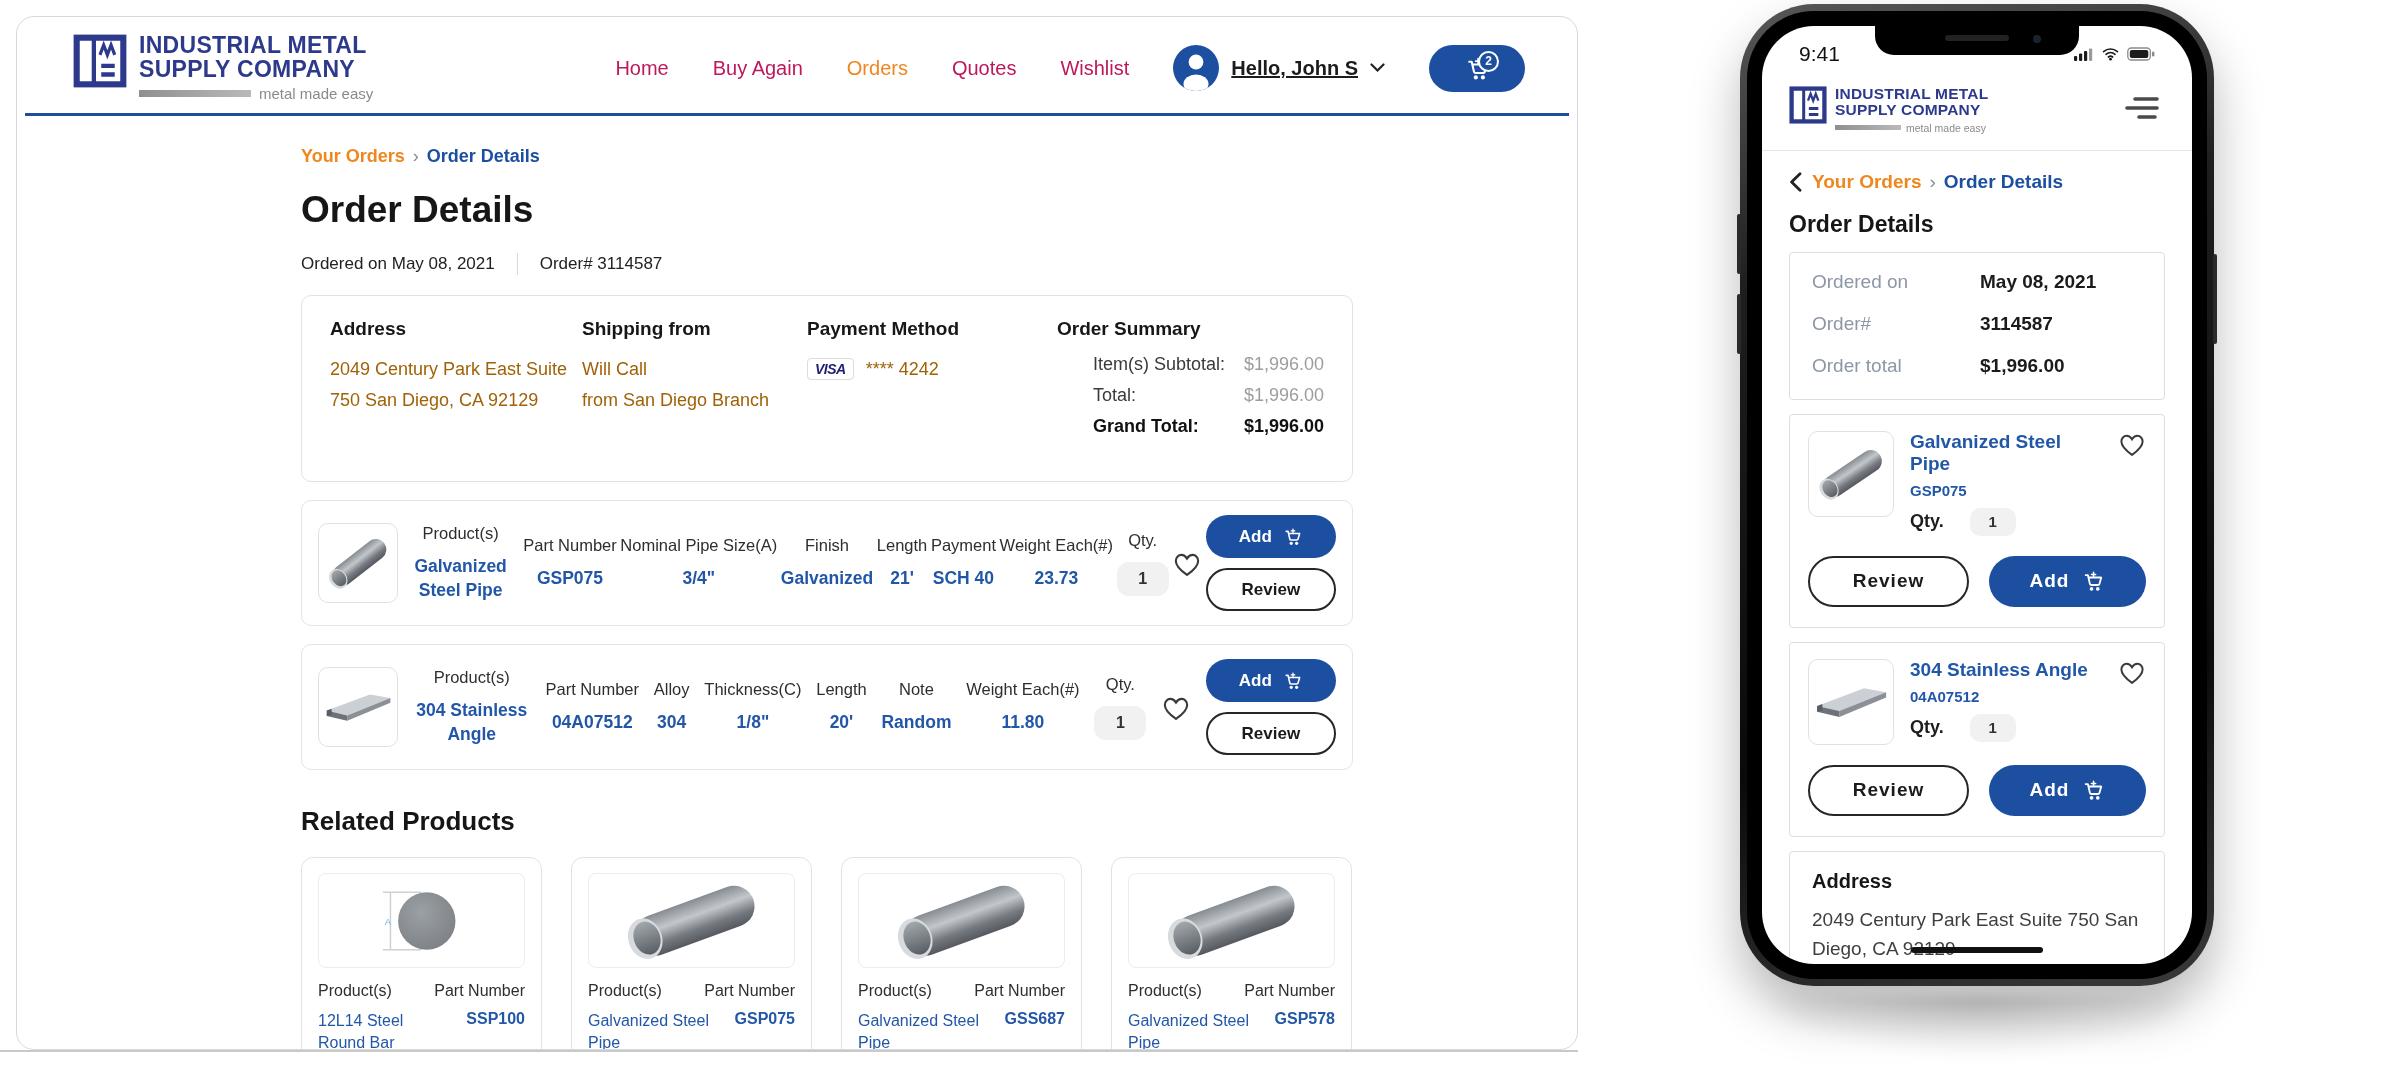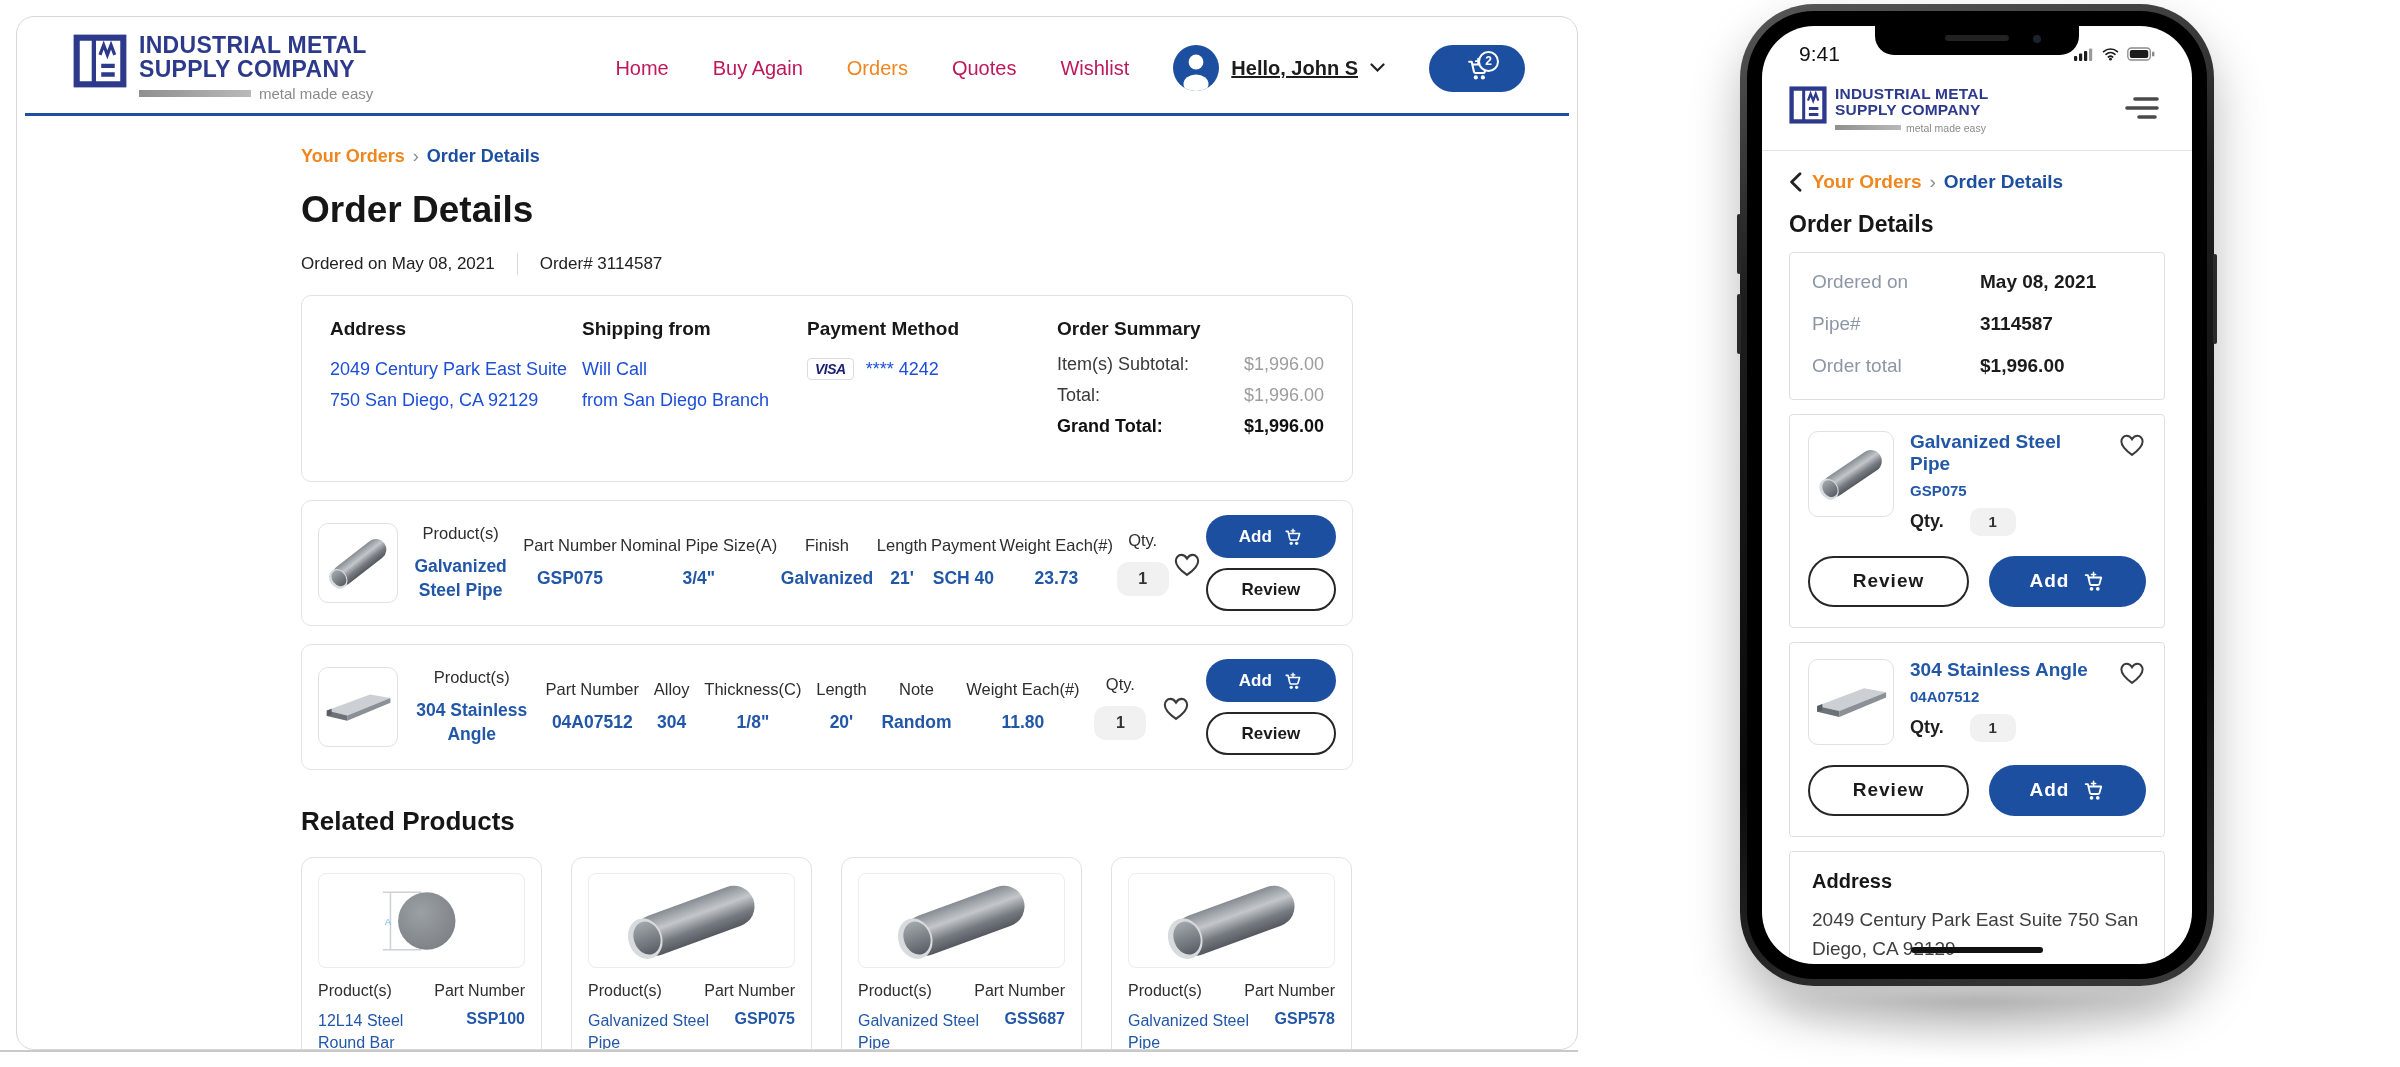--- a/index.html
+++ b/index.html
@@ -31,28 +31,28 @@
   .breadcrumb { display:flex; align-items:center; gap:8px; font-size:18px; font-weight:700; }
   .bc-parent { color:#f0861e; cursor:pointer; }
   .bc-sep { color:#8a8a8a; font-weight:400; }
   .bc-current { color:#1d4fa1; cursor:pointer; }
   .page-title { margin-top:22px; font-size:37px; font-weight:700; color:#161616; }
   .meta-row { margin-top:22px; display:flex; align-items:center; font-size:17px; color:#222; }
   .meta-div { width:1px; height:22px; background:#d9d9d9; margin:0 22px; }
 
   .info-card { margin-top:20px; border:1px solid #e2e2e2; border-radius:10px; padding:22px 28px 34px; display:flex; }
   .info-col h4 { font-size:19px; font-weight:700; color:#171717; margin-bottom:14px; }
-  .info-col .line { font-size:18px; color:#1d4ed8; line-height:1.7; }
+  .info-col .line { font-size:18px; color:#a16207; line-height:1.7; }
   .col-address { width:252px; }
   .col-shipping { width:225px; }
   .col-payment { width:250px; }
   .visa-row { display:flex; align-items:center; gap:12px; }
   .visa-badge { border:1px solid #d9dbe6; border-radius:4px; padding:2px 7px; font-size:14px; font-weight:800; font-style:italic; color:#1a1f71; letter-spacing:-.5px; background:#fff; }
   .col-summary { flex:1; }
-  .sum-row { display:flex; justify-content:space-between; font-size:18px; color:#3a3a3a; margin-bottom:10px; }
+  .sum-row { display:flex; justify-content:space-between; font-size:18px; color:#3a3a3a; margin-bottom:10px;margin-left:36px; }
   .sum-row .v { color:#9d9d9d; }
   .sum-row.grand { font-weight:700; color:#111; }
   .sum-row.grand .v { color:#111; }
 
   .order-row { margin-top:18px; border:1px solid #e4e4e4; border-radius:10px; padding:14px 16px; display:flex; align-items:center; justify-content:space-between; min-height:108px; }
   .thumb { width:80px; height:80px; border:1px solid #e1e1e1; border-radius:10px; display:flex; align-items:center; justify-content:center; overflow:hidden; background:#fff; flex:0 0 auto; }
   .ocol { display:flex; flex-direction:column; align-items:center; gap:12px; text-align:center; }
   .ocol .lab { font-size:16.5px; color:#2e2e2e; }
   .ocol .val { font-size:17.5px; font-weight:700; color:#2257a8; line-height:1.35; }
   .col-prodname { width:118px; }
@@ -508,21 +508,21 @@
         </div>
 
         <h2 class="ph-title">Order Details</h2>
 
         <div class="ph-card">
           <div class="ph-sum-row">
             <span class="k">Ordered on</span>
             <span class="v">May 08, 2021</span>
           </div>
           <div class="ph-sum-row">
-            <span class="k">Pipe#</span>
+            <span class="k">Order#</span>
             <span class="v">3114587</span>
           </div>
           <div class="ph-sum-row">
             <span class="k">Order total</span>
             <span class="v">$1,996.00</span>
           </div>
         </div>
 
         <div class="ph-card" style="padding:16px 18px 20px;">
           <div class="ph-item-top">

